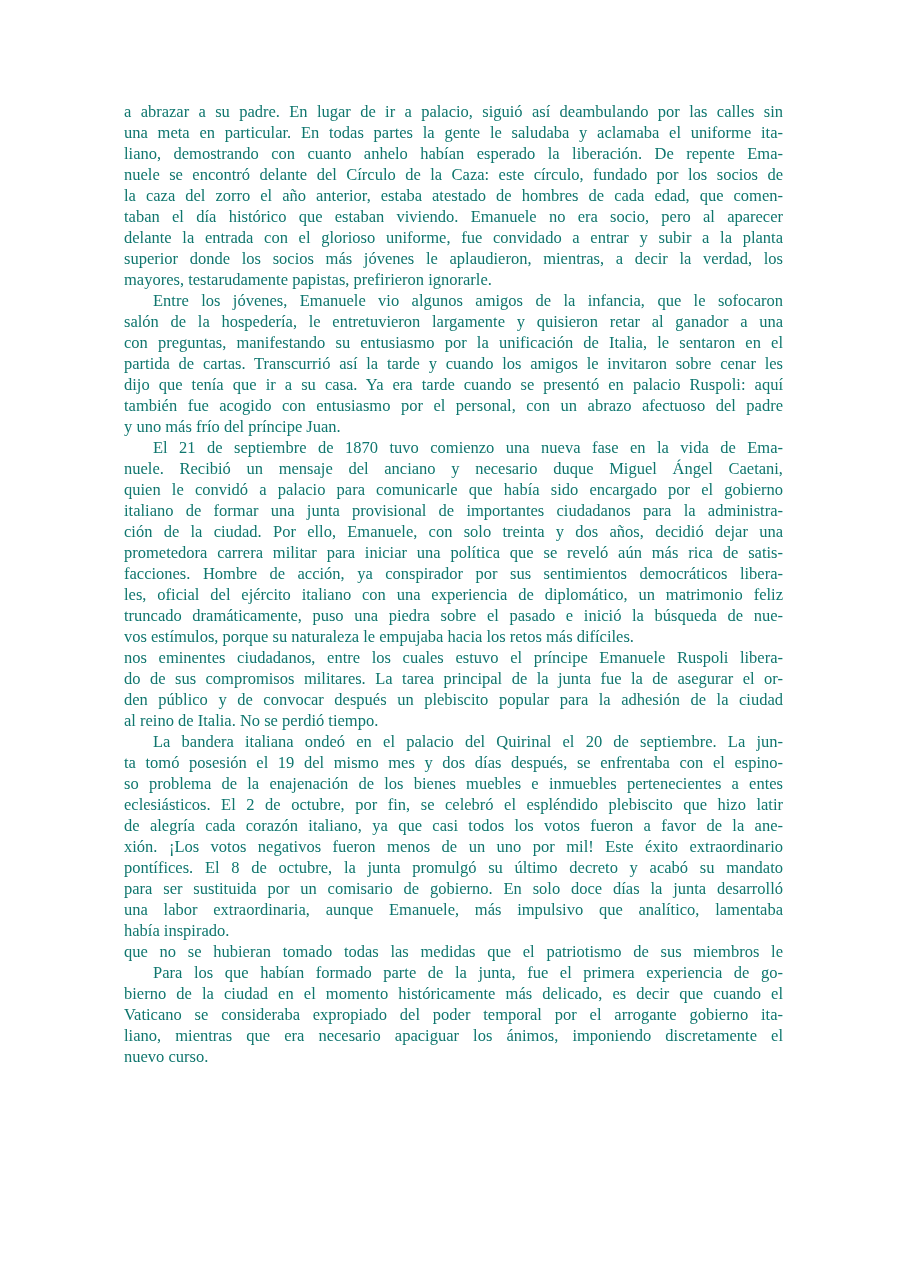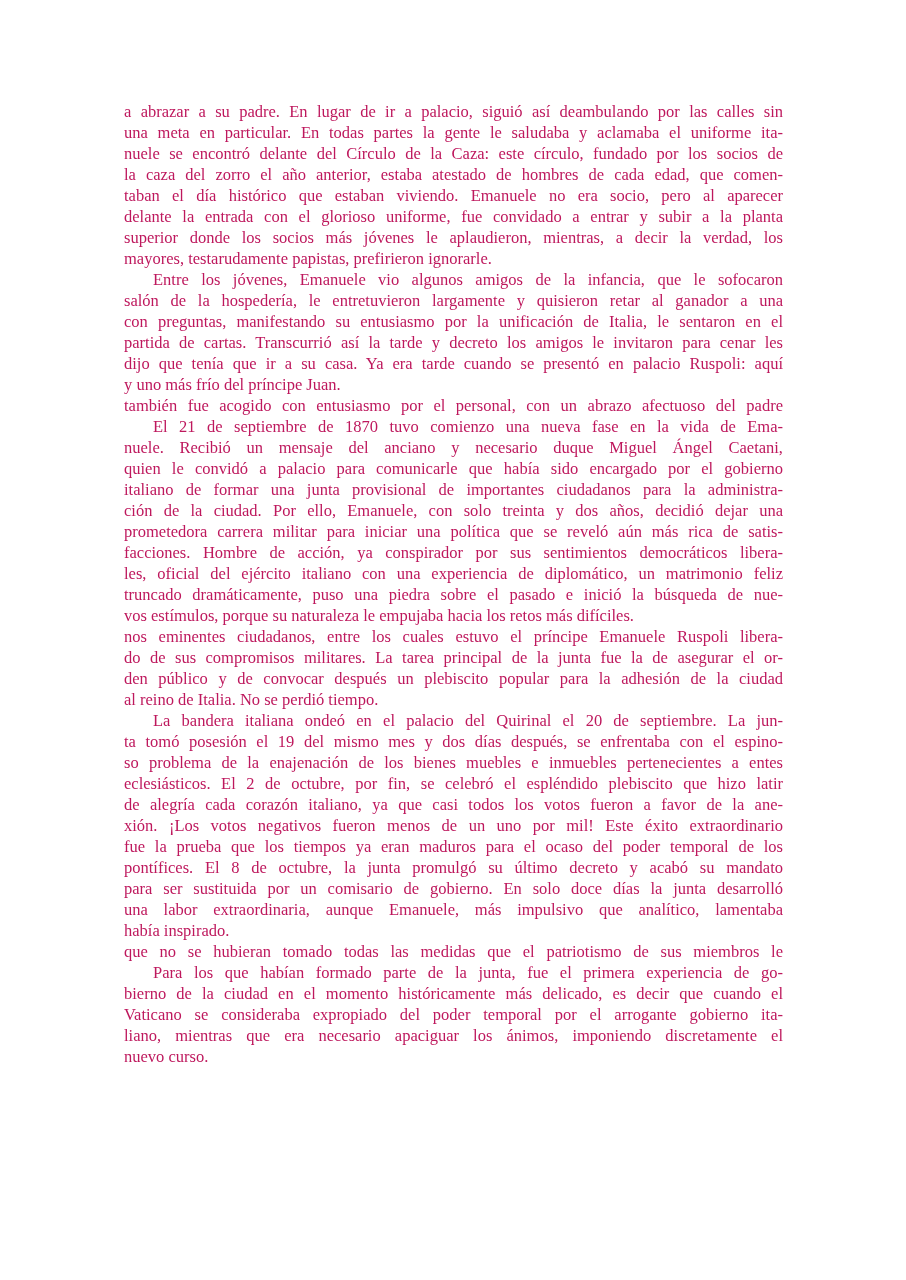--- a/index.html
+++ b/index.html
@@ -40,39 +40,40 @@
     text-align-last: left;
   }
   .line.indent {
     text-indent: 29px;
   }
 </style>
 </head>
 <body>
 
 <div class="page">
-  <div class="text-block" style="color: #be185d;">
+  <div class="text-block" style="color: #0f766e;">
       <div class="paragraph">
         <div class="line">a abrazar a su padre. En lugar de ir a palacio, siguió así deambulando por las calles sin</div>
         <div class="line">una meta en particular. En todas partes la gente le saludaba y aclamaba el uniforme ita-</div>
+        <div class="line">liano, demostrando con cuanto anhelo habían esperado la liberación. De repente Ema-</div>
         <div class="line">nuele se encontró delante del Círculo de la Caza: este círculo, fundado por los socios de</div>
         <div class="line">la caza del zorro el año anterior, estaba atestado de hombres de cada edad, que comen-</div>
         <div class="line">taban el día histórico que estaban viviendo. Emanuele no era socio, pero al aparecer</div>
         <div class="line">delante la entrada con el glorioso uniforme, fue convidado a entrar y subir a la planta</div>
         <div class="line">superior donde los socios más jóvenes le aplaudieron, mientras, a decir la verdad, los</div>
         <div class="line last">mayores, testarudamente papistas, prefirieron ignorarle.</div>
       </div>
       <div class="paragraph">
         <div class="line indent">Entre los jóvenes, Emanuele vio algunos amigos de la infancia, que le sofocaron</div>
         <div class="line">salón de la hospedería, le entretuvieron largamente y quisieron retar al ganador a una</div>
         <div class="line">con preguntas, manifestando su entusiasmo por la unificación de Italia, le sentaron en el</div>
-        <div class="line">partida de cartas. Transcurrió así la tarde y decreto los amigos le invitaron para cenar les</div>
+        <div class="line">partida de cartas. Transcurrió así la tarde y cuando los amigos le invitaron sobre cenar les</div>
         <div class="line">dijo que tenía que ir a su casa. Ya era tarde cuando se presentó en palacio Ruspoli: aquí</div>
+        <div class="line">también fue acogido con entusiasmo por el personal, con un abrazo afectuoso del padre</div>
         <div class="line last">y uno más frío del príncipe Juan.</div>
-        <div class="line">también fue acogido con entusiasmo por el personal, con un abrazo afectuoso del padre</div>
       </div>
       <div class="paragraph">
         <div class="line indent">El 21 de septiembre de 1870 tuvo comienzo una nueva fase en la vida de Ema-</div>
         <div class="line">nuele. Recibió un mensaje del anciano y necesario duque Miguel Ángel Caetani,</div>
         <div class="line">quien le convidó a palacio para comunicarle que había sido encargado por el gobierno</div>
         <div class="line">italiano de formar una junta provisional de importantes ciudadanos para la administra-</div>
         <div class="line">ción de la ciudad. Por ello, Emanuele, con solo treinta y dos años, decidió dejar una</div>
         <div class="line">prometedora carrera militar para iniciar una política que se reveló aún más rica de satis-</div>
         <div class="line">facciones. Hombre de acción, ya conspirador por sus sentimientos democráticos libera-</div>
         <div class="line">les, oficial del ejército italiano con una experiencia de diplomático, un matrimonio feliz</div>
@@ -85,21 +86,20 @@
         <div class="line">den público y de convocar después un plebiscito popular para la adhesión de la ciudad</div>
         <div class="line last">al reino de Italia. No se perdió tiempo.</div>
       </div>
       <div class="paragraph">
         <div class="line indent">La bandera italiana ondeó en el palacio del Quirinal el 20 de septiembre. La jun-</div>
         <div class="line">ta tomó posesión el 19 del mismo mes y dos días después,  se enfrentaba con el espino-</div>
         <div class="line">so problema de la enajenación de los bienes muebles e inmuebles pertenecientes a entes</div>
         <div class="line">eclesiásticos. El 2 de octubre, por fin, se celebró el espléndido plebiscito que hizo latir</div>
         <div class="line">de alegría cada corazón italiano, ya que casi todos los votos fueron a favor de la ane-</div>
         <div class="line">xión. ¡Los votos negativos fueron menos de un uno por mil! Este éxito extraordinario</div>
-        <div class="line">fue la prueba que los tiempos ya eran maduros para el ocaso del poder temporal de los</div>
         <div class="line">pontífices. El 8 de octubre, la junta promulgó su último decreto y acabó su mandato</div>
         <div class="line">para ser sustituida por un comisario de gobierno. En solo doce días la junta desarrolló</div>
         <div class="line">una labor extraordinaria, aunque Emanuele, más impulsivo que  analítico, lamentaba</div>
         <div class="line last">había inspirado.</div>
         <div class="line">que no se hubieran tomado todas las medidas que el patriotismo de sus miembros le</div>
       </div>
       <div class="paragraph">
         <div class="line indent">Para los que habían formado parte de la junta, fue el primera experiencia de go-</div>
         <div class="line">bierno de la ciudad en el momento históricamente más delicado, es decir que cuando el</div>
         <div class="line">Vaticano se consideraba expropiado del poder temporal por el arrogante gobierno ita-</div>

